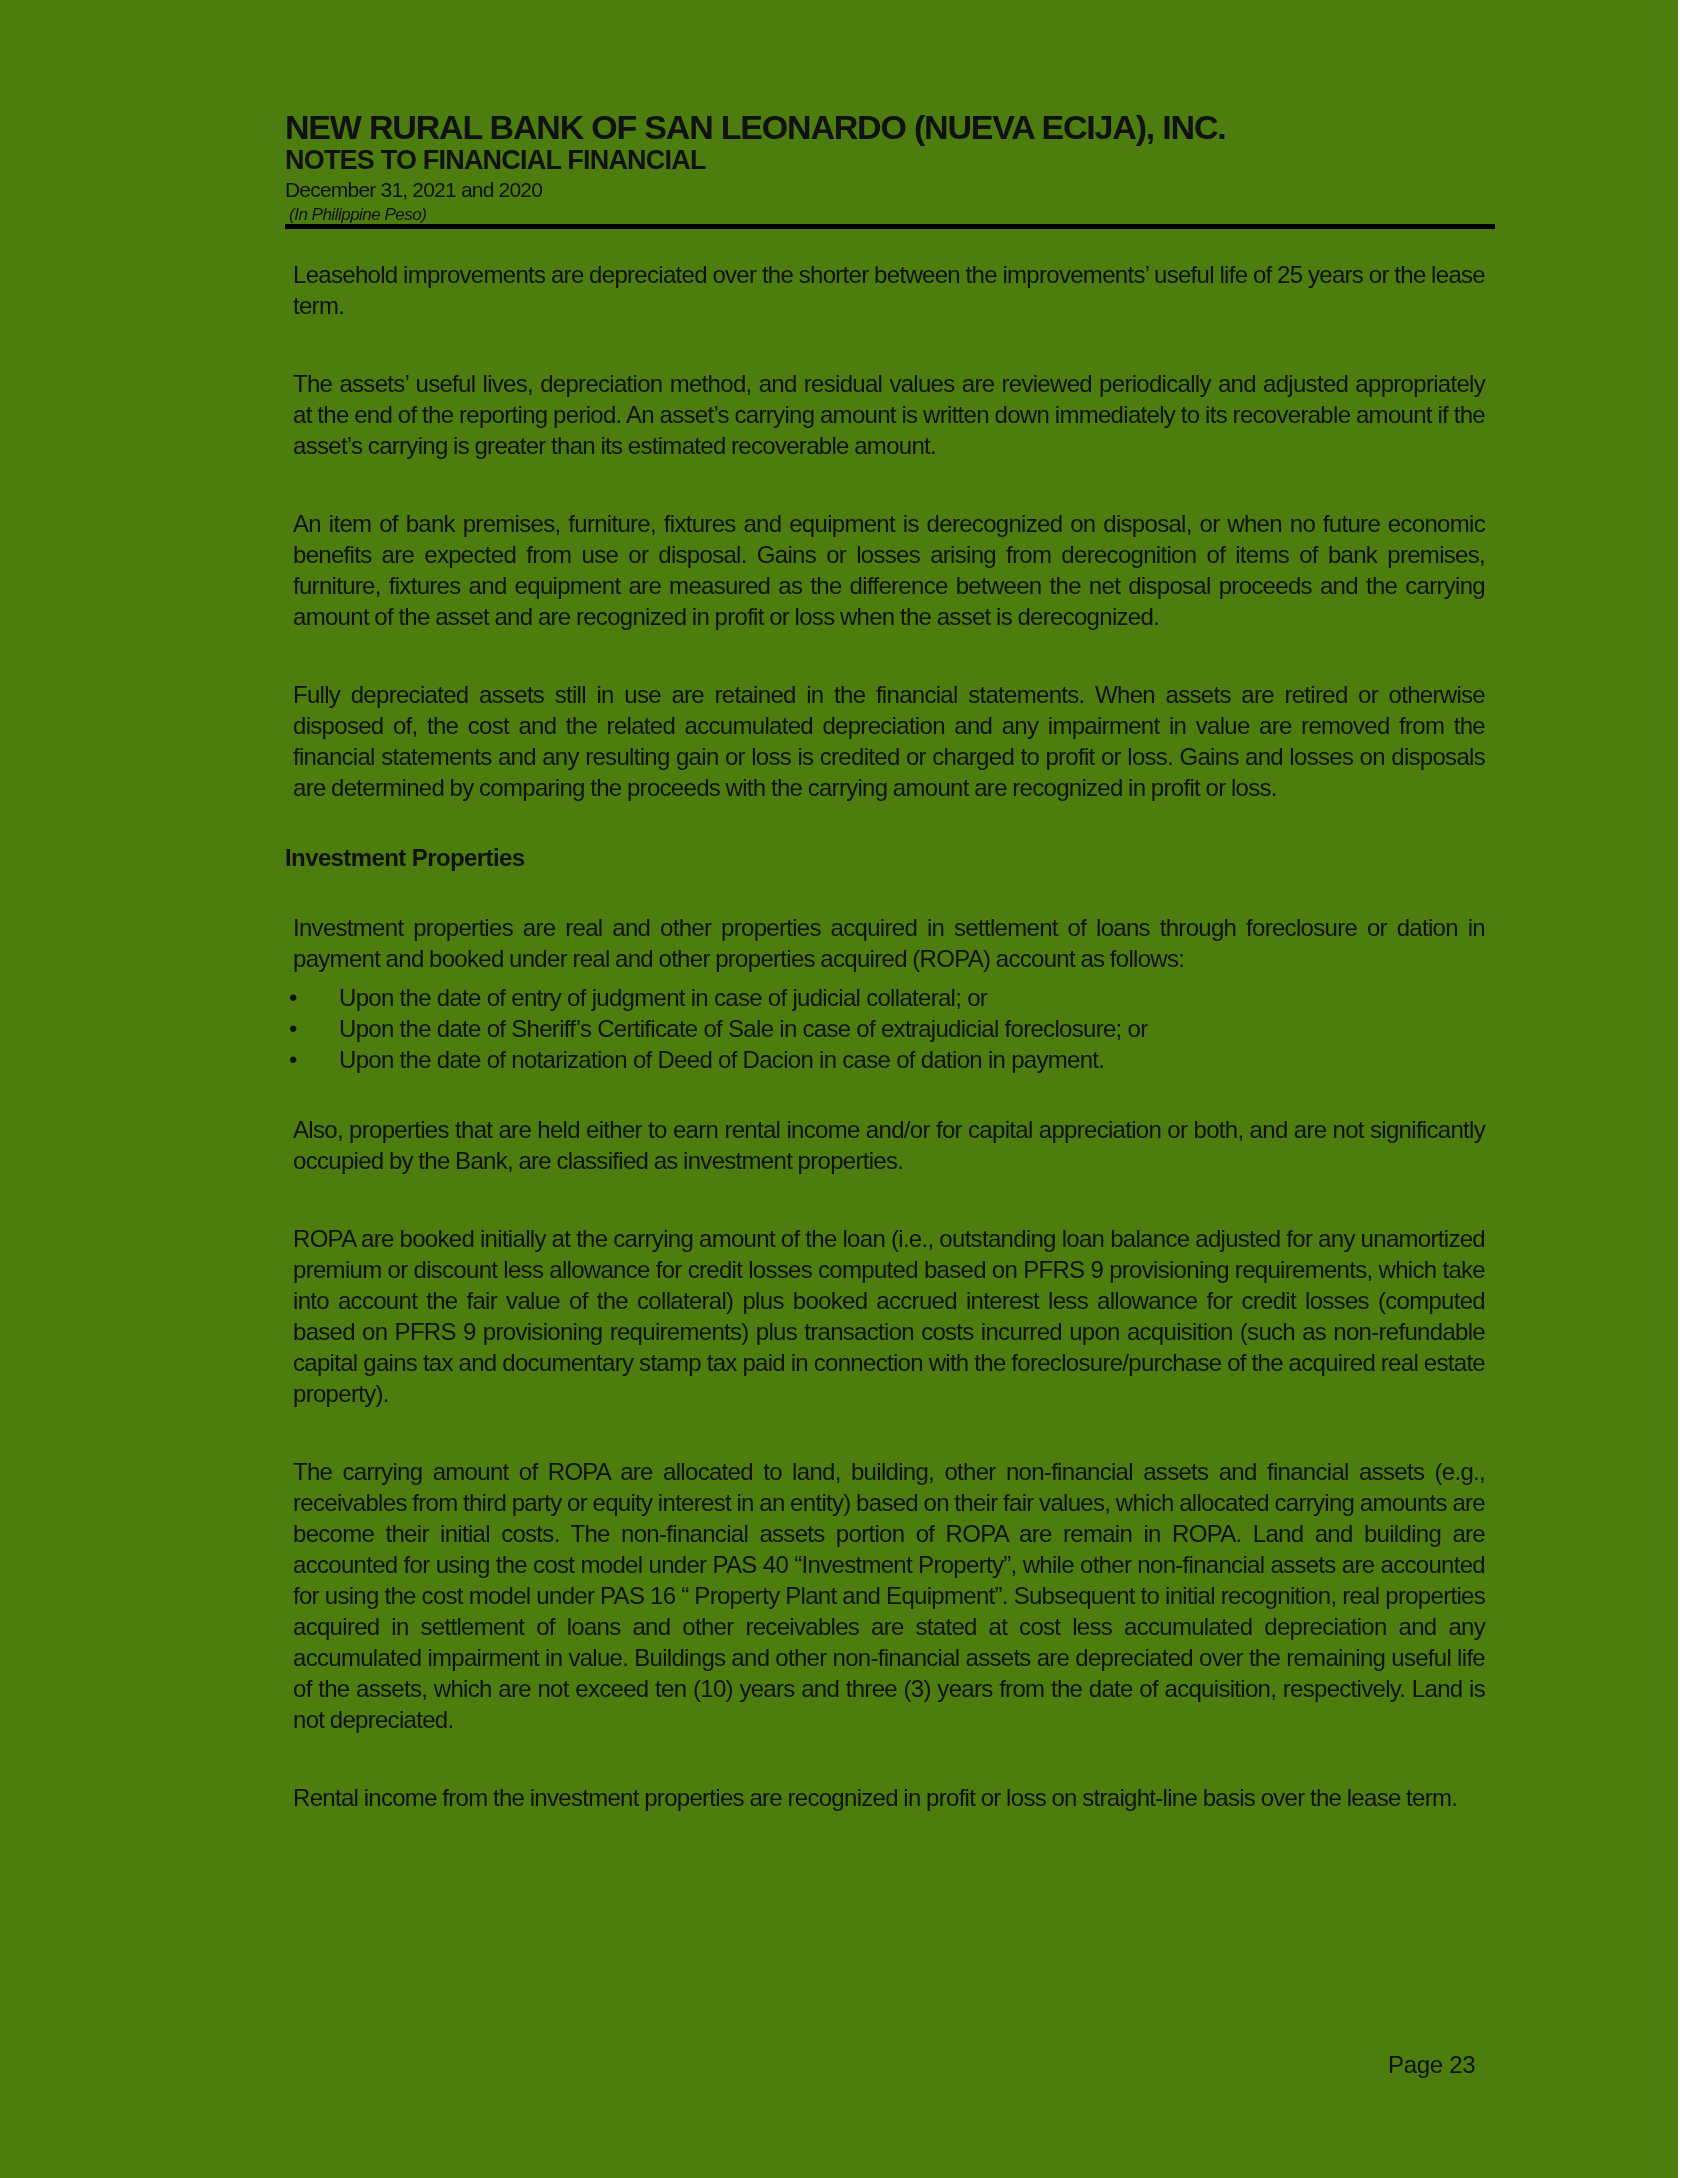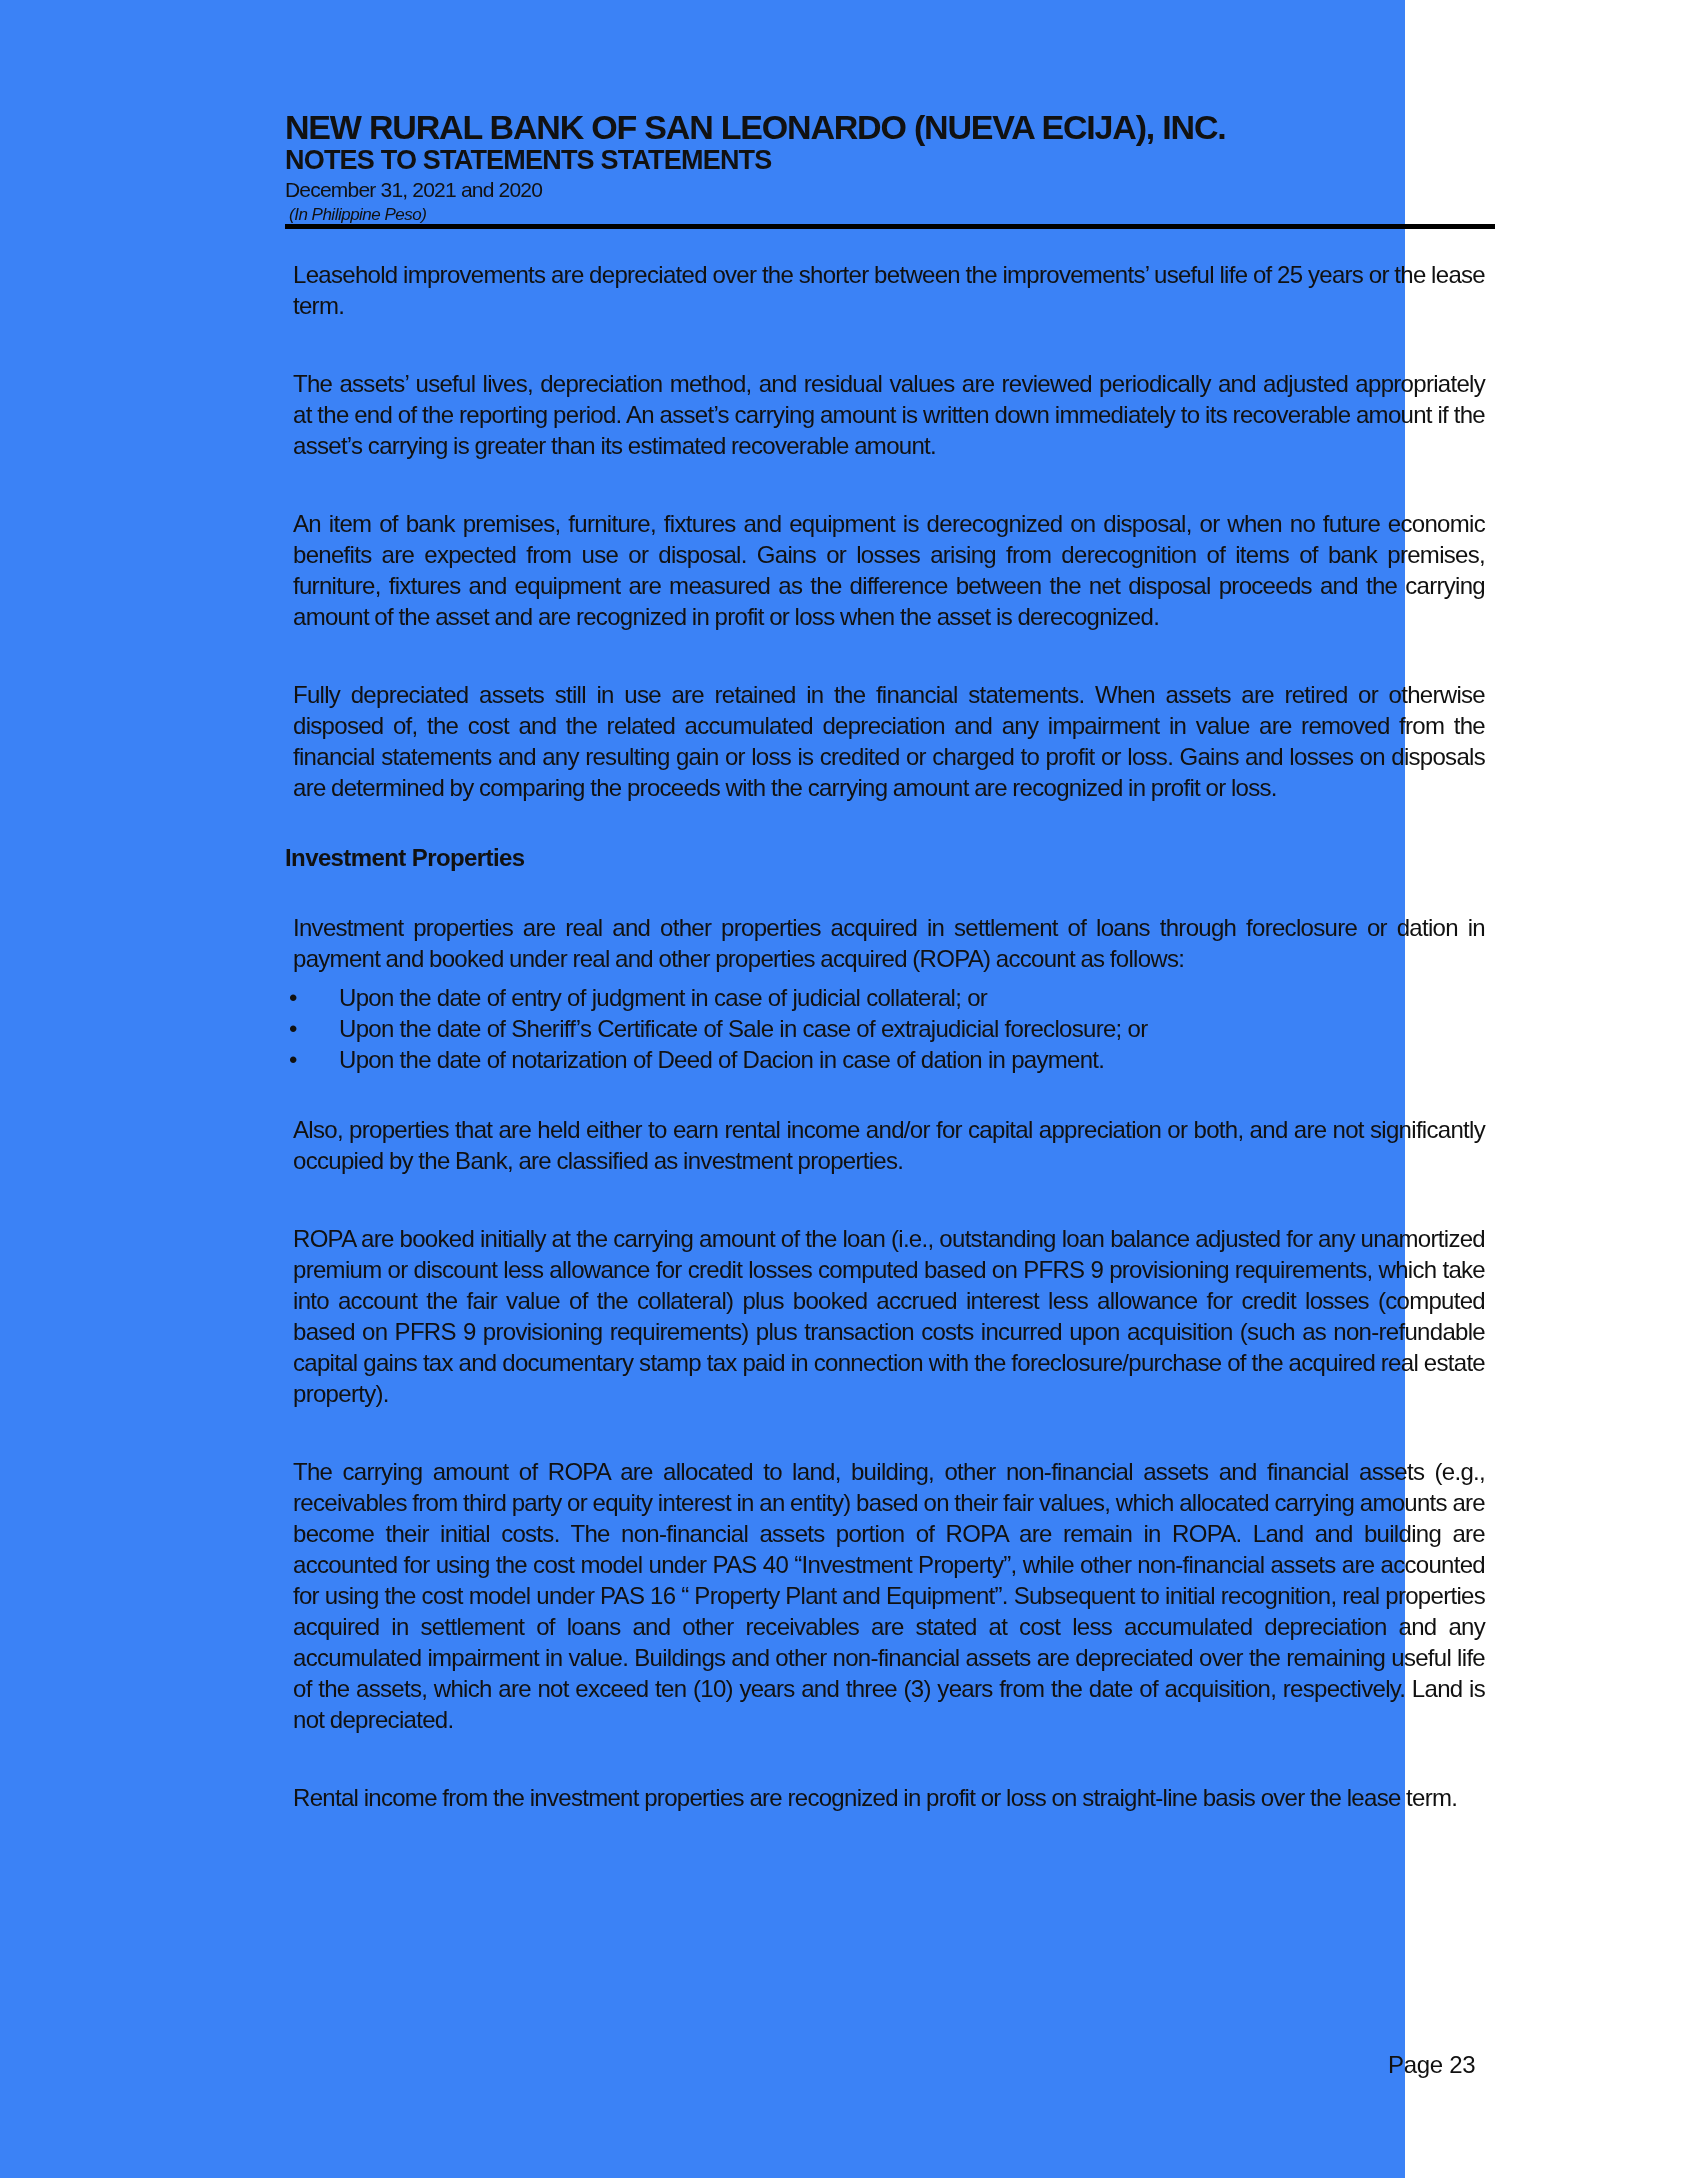--- a/index.html
+++ b/index.html
@@ -1,17 +1,17 @@
 <!DOCTYPE html>
 <html><head>
 <meta charset="utf-8">
 <style>
   html, body { margin: 0; padding: 0; background: #ffffff; }
   body { width: 1683px; height: 2178px; position: relative; overflow: hidden; color: #111111; font-family: "Liberation Sans", sans-serif; }
-  .page { position: absolute; left: 0; top: 0; width: 1365px; height: 2178px; background: #3b82f6; padding-left: 40px; }
+  .page { position: absolute; left: 0; top: 0; width: 1678px; height: 2178px; background: #4d7c0f; }
   .header { position: absolute; left: 285px; top: 109px; width: 1210px; }
   .h-company { font-size: 34px; font-weight: bold; letter-spacing: -1.2px; line-height: 36px; margin: 0; white-space: nowrap; }
   .h-notes { font-size: 27px; font-weight: bold; letter-spacing: -0.8px; line-height: 30px; margin: 0; white-space: nowrap; }
   .h-date { font-size: 21px; letter-spacing: -0.8px; line-height: 30px; margin: 0; white-space: nowrap; }
   .h-currency { font-size: 17px; letter-spacing: -0.5px; line-height: 20px; margin: 0 0 0 4px; white-space: nowrap; font-style: italic; }
   .rule { position: absolute; left: 285px; top: 224px; width: 1210px; height: 5px; background: #000000; }
   .body { position: absolute; left: 285px; top: 251px; width: 1208px; }
   .p { font-size: 24px; line-height: 31px; letter-spacing: -0.7px; word-spacing: -0.5px; text-align: justify; margin: 8px; }
   .gap { height: 31px; }
   .section-heading { font-size: 24px; line-height: 31px; letter-spacing: -0.6px; font-weight: bold; margin: 0; }
@@ -20,21 +20,21 @@
   ul.bullets li .bullet { position: absolute; left: 4px; top: 0; width: 20px; text-align: left; }
   .footer { position: absolute; left: 1388px; top: 2051px; font-size: 24px; letter-spacing: -0.3px; white-space: nowrap; }
 </style>
 </head>
 <body>
 
 <div class="page">
 
   <div class="header">
     <p class="h-company">NEW RURAL BANK OF SAN LEONARDO (NUEVA ECIJA), INC.</p>
-    <p class="h-notes">NOTES TO STATEMENTS STATEMENTS</p>
+    <p class="h-notes">NOTES TO FINANCIAL FINANCIAL</p>
     <p class="h-date">December 31, 2021 and 2020</p>
     <p class="h-currency">(In Philippine Peso)</p>
   </div>
 
   <div class="rule"></div>
 
   <div class="body">
     <p class="p">Leasehold improvements are depreciated over the shorter between the improvements’ useful life of 25 years or the lease term.</p>
     <div class="gap"></div>
     <p class="p">The assets’ useful lives, depreciation method, and residual values are reviewed periodically and adjusted appropriately at the end of the reporting period. An asset’s carrying amount is written down immediately to its recoverable amount if the asset’s carrying is greater than its estimated recoverable amount.</p>

